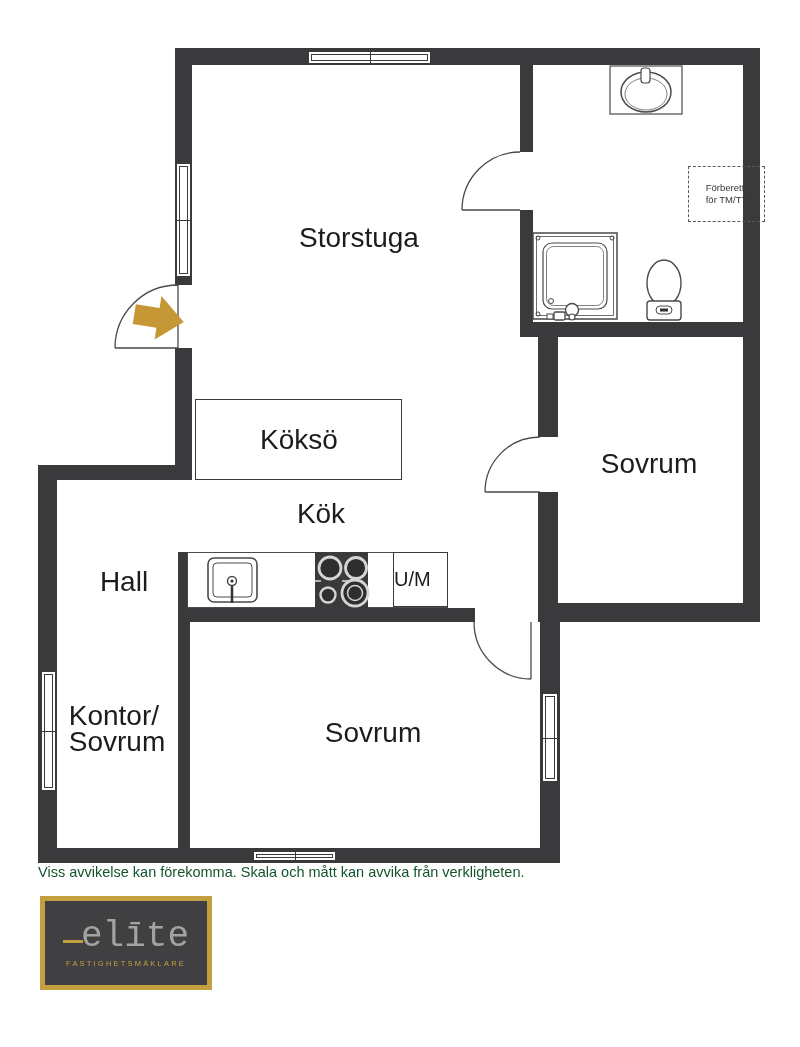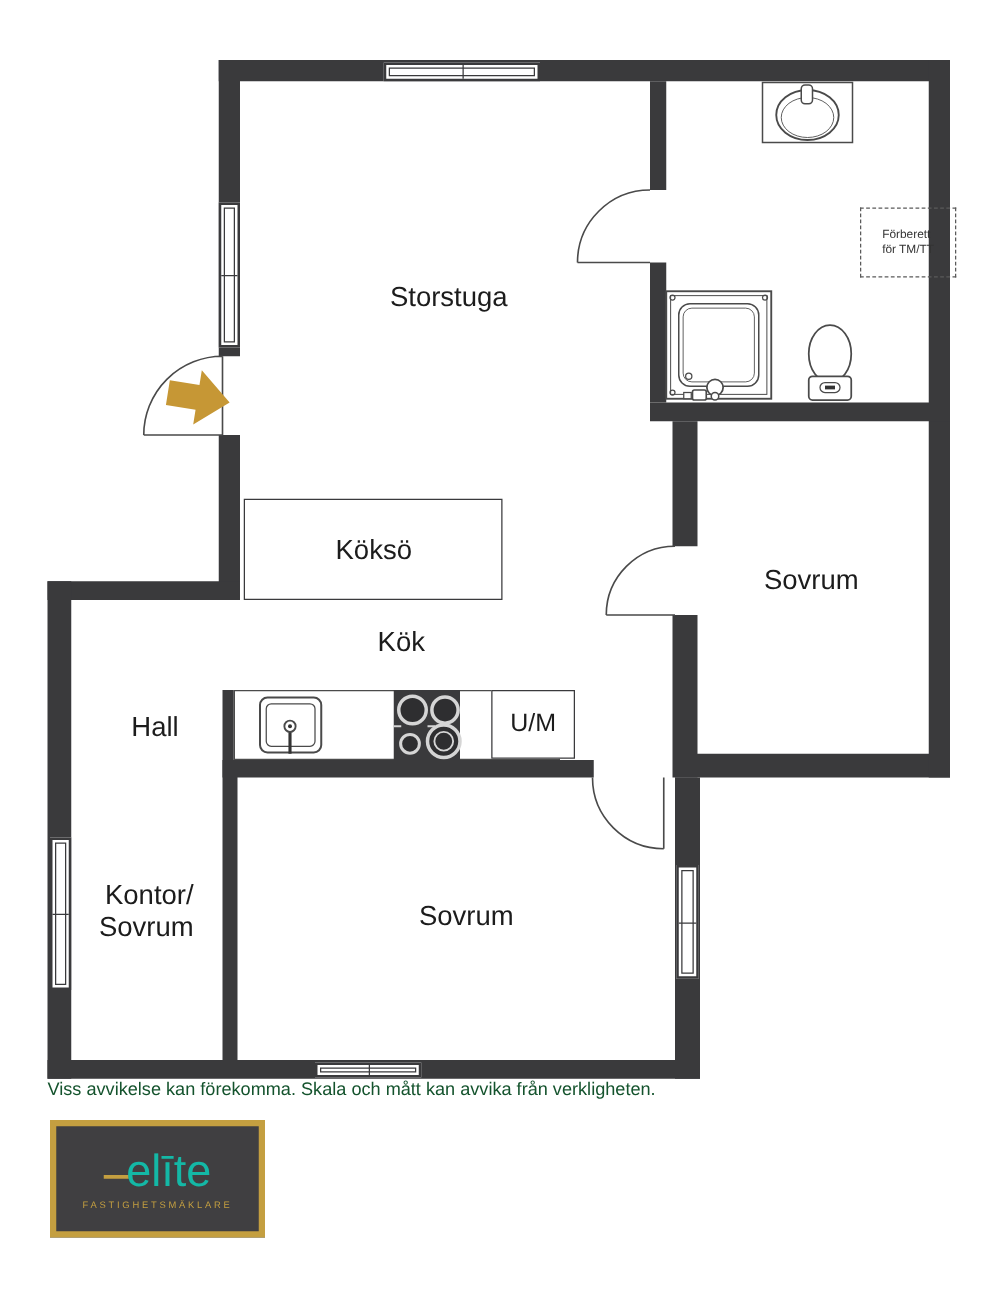--- a/index.html
+++ b/index.html
@@ -5,30 +5,30 @@
   html,body{margin:0;padding:0;background:#fff;}
   body{width:800px;height:1047px;position:relative;font-family:"Liberation Sans",sans-serif;color:#1c1c1c;overflow:hidden;}
   .plan{position:absolute;left:0;top:0;width:800px;height:866px;}
   .wall{position:absolute;background:#3a3a3c;}
   .win{position:absolute;background:#fff;border:2px solid #3a3a3c;box-sizing:border-box;}
   .win::before{content:"";position:absolute;inset:2px;border:1px solid #3a3a3c;}
   .win-h::after{content:"";position:absolute;left:50%;top:0;width:1px;height:100%;background:#3a3a3c;}
   .win-v::after{content:"";position:absolute;top:50%;left:0;height:1px;width:100%;background:#3a3a3c;}
   .box{position:absolute;background:#fff;border:2px solid #3a3a3c;box-sizing:border-box;}
   .counter{position:absolute;background:#fff;border:1px solid #4a4a4a;box-sizing:border-box;}
-  .room-label{position:absolute;transform:translate(-50%,-50%);font-size:22px;white-space:nowrap;text-align:right;line-height:26px;}
+  .room-label{position:absolute;transform:translate(-50%,-50%);font-size:28px;white-space:nowrap;text-align:left;line-height:26px;}
   .um-label{font-size:20px;}
   .dash-box{position:absolute;border:1px dashed #5a5a5a;box-sizing:border-box;display:flex;align-items:center;justify-content:center;text-align:left;}
   .dash-box .txt{font-size:9.5px;line-height:12px;color:#333;}
   svg.overlay{position:absolute;left:0;top:0;pointer-events:none;}
   .disclaimer{position:absolute;left:38px;top:864px;font-size:14.5px;color:#14532d;}
   .logo{position:absolute;left:40px;top:896px;width:172px;height:94px;background:#403f41;border:5px solid #c49f40;box-sizing:border-box;display:flex;flex-direction:column;align-items:center;justify-content:center;}
   .brand-row{display:flex;align-items:center;}
   .brand-bar{width:20px;height:3px;background:#c49f40;margin-right:-2px;margin-top:10px;}
-  .brand{font-family:Liberation Sans, sans-serif;font-size:36px;color:#14b8a6;line-height:36px;}
+  .brand{font-family:Liberation Mono, monospace;font-size:36px;color:#a3a3a3;line-height:36px;}
   .tagline{font-size:7.5px;letter-spacing:2.2px;color:#c49f40;margin-top:4px;font-family:Liberation Sans, sans-serif;}
 </style>
 </head>
 <body>
 
 <div class="plan">
 
   <div class="wall" style="left:175px;top:48px;width:585px;height:17px;"></div>
   <div class="wall" style="left:175px;top:48px;width:17px;height:237px;"></div>
   <div class="wall" style="left:175px;top:348px;width:17px;height:132px;"></div>
@@ -47,21 +47,21 @@
   <div class="wall" style="left:178px;top:608px;width:297px;height:14px;"></div>
 
   <div class="win win-h" style="left:307px;top:50px;width:125px;height:15px;"></div>
   <div class="win win-v" style="left:175px;top:162px;width:17px;height:116px;"></div>
   <div class="win win-v" style="left:40px;top:670px;width:17px;height:122px;"></div>
   <div class="win win-h" style="left:252px;top:850px;width:85px;height:12px;"></div>
   <div class="win win-v" style="left:541px;top:692px;width:18px;height:91px;"></div>
 
   <div class="box" style="left:195px;top:399px;width:207px;height:81px;border-width:1.5px;"></div>
   <div class="counter" style="left:187px;top:552px;width:261px;height:56px;"></div>
-  <div class="box" style="left:393px;top:552px;width:67px;height:55px;border-width:1.5px;display:flex;align-items:center;justify-content:center;">
+  <div class="box" style="left:393px;top:552px;width:55px;height:55px;border-width:1.5px;display:flex;align-items:center;justify-content:flex-start;">
     <span class="um-label">U/M</span>
   </div>
 
   <div class="dash-box" style="left:688px;top:166px;width:77px;height:56px;">
     <div class="txt">
       <div>Förberett</div>
       <div>för TM/TT</div>
     </div>
   </div>
 

